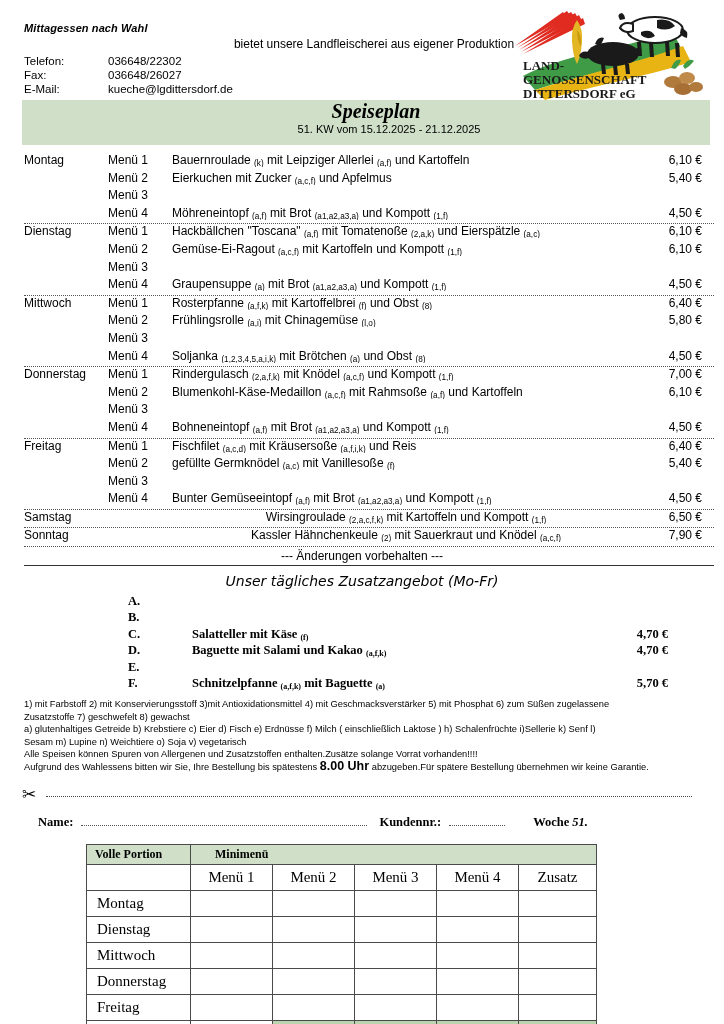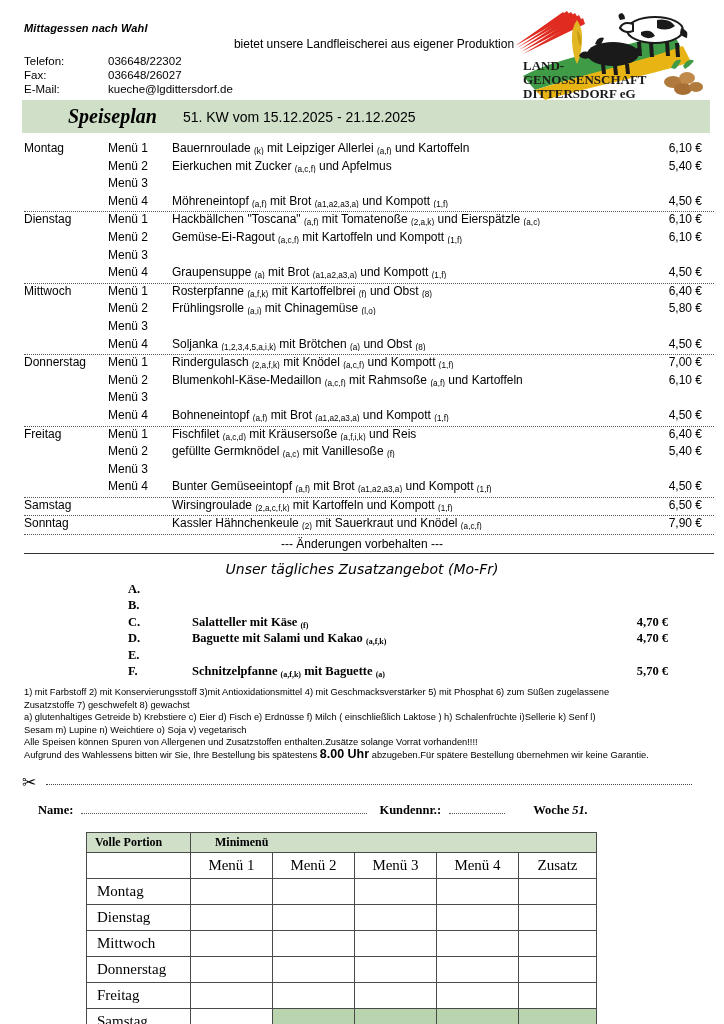--- a/index.html
+++ b/index.html
@@ -23,41 +23,41 @@
   .contact .val{flex:1;}
 
   
   .logo{position:absolute;right:13px;top:2px;width:206px;height:100px;}
   .logo svg{display:block;width:206px;height:100px;}
 
   
   .greenbar{
     margin:4px 14px 8px 22px;
     background:#cfdfc8;
-    height:33px;
+    height:45px;
     display:flex;align-items:center;
-    padding-left:46px;box-sizing:border-box;
+    padding-left:46px;box-sizing:border-box;flex-direction:column;
   }
   .greenbar .sp{
     font-family:"Liberation Serif", serif;
     font-style:italic;font-weight:bold;font-size:20px;
     margin-right:26px;
   }
-  .greenbar .kw{font-size:14px;}
+  .greenbar .kw{font-size:11px;}
 
   
   .menu{margin:4px 10px 0 24px;font-size:12px;}
   .dayblock{border-bottom:1.5px dotted #555;}
   .mrow{display:flex;align-items:baseline;height:17.6px;}
   .c-day{width:84px;flex:0 0 84px;font-size:12px;}
   .c-mnr{width:64px;flex:0 0 64px;font-size:12px;}
   .c-desc{flex:1;font-size:12px;white-space:nowrap;overflow:hidden;}
   .c-price{width:62px;flex:0 0 62px;text-align:right;font-size:12px;padding-right:12px;}
   sub.alg{font-size:8.2px;vertical-align:baseline;position:relative;top:2px;}
-  .single .c-desc{padding-left:64px;}
+  .single .c-desc{padding-left:64px;text-align:center;}
 
   .changes{
     text-align:center;font-size:12px;padding:2px 0 1px 0;
     border-bottom:none;
   }
   .rule{border-top:1.6px solid #333;margin:1px 10px 0 24px;}
 
   
   .zusatz-title{
     text-align:center;font-style:italic;font-size:14px;font-weight:normal;

